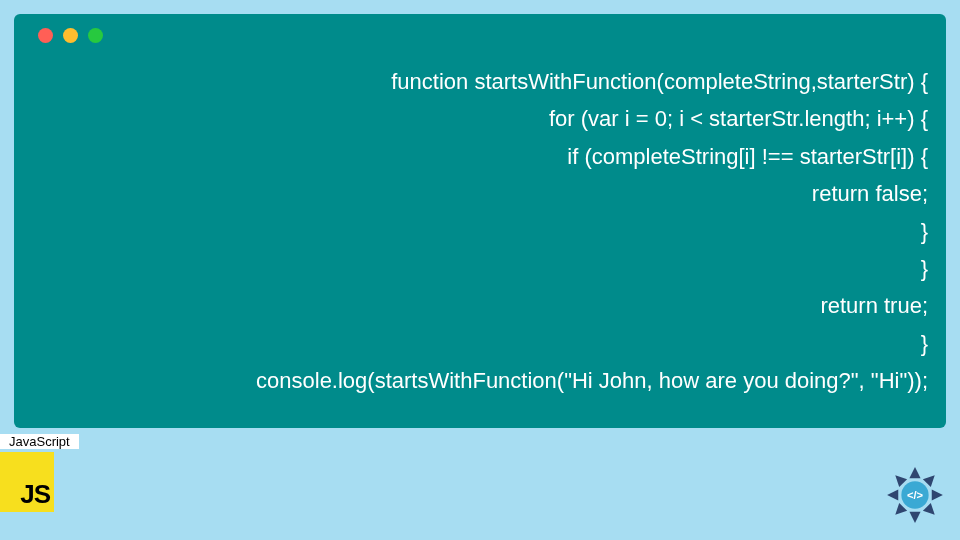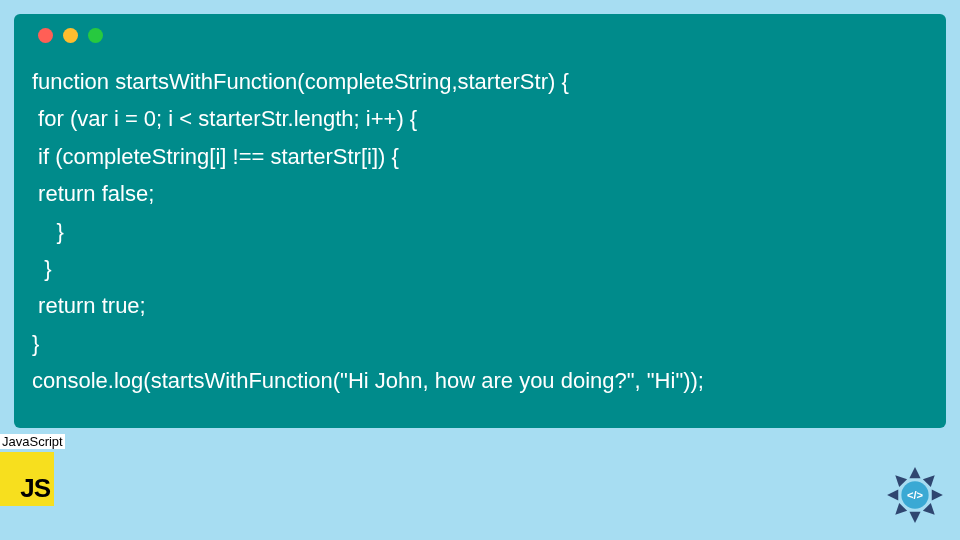--- a/index.html
+++ b/index.html
@@ -32,37 +32,38 @@
   }
   .tl-red { background: #ff5f56; }
   .tl-yellow { background: #ffbd2e; }
   .tl-green { background: #27c93f; }
   .code {
     color: #ffffff;
     font-size: 22px;
     line-height: 1.7;
     font-family: Arial, Helvetica, sans-serif;
     white-space: pre;
+    text-align: right;
   }
   .lang-badge {
     position: absolute;
     left: 0;
     top: 432px;
     width: 70px;
   }
   .lang-label {
     font-size: 13px;
     color: #000;
     background: #fff;
     display: inline-block;
-    padding: 0 2px;
+    padding: 0 9px;
   }
   .js-logo {
     width: 54px;
-    height: 54px;
+    height: 60px;
     background: #f7df1e;
     position: relative;
     margin-top: 2px;
     display: flex;
     align-items: flex-end;
     justify-content: flex-end;
   }
   .js-logo-text {
     font-family: Arial, sans-serif;
     font-weight: bold;

